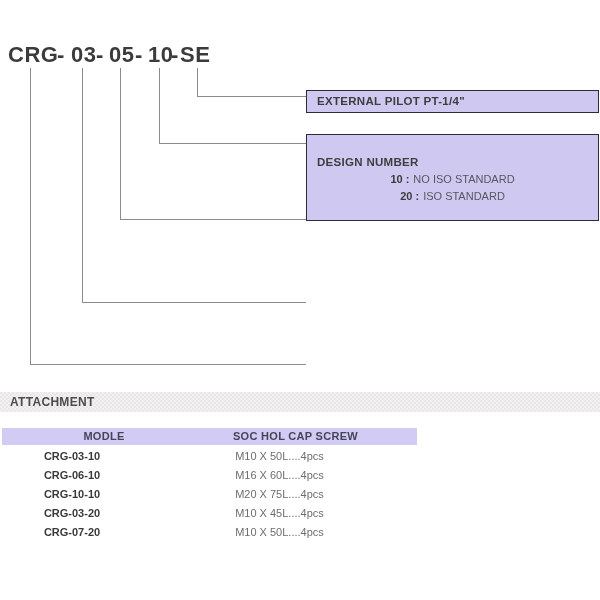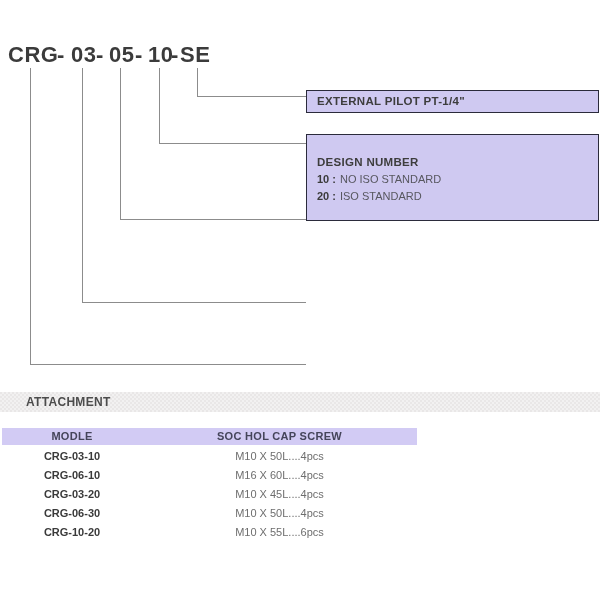--- a/index.html
+++ b/index.html
@@ -18,40 +18,40 @@
   .hline{height:1px;}
   
   .callout{
     position:absolute;left:306px;width:271px;background:#cfc9f1;
     border:1px solid #2b2b3b;color:#3d3d3d;font-size:11px;
     padding:18px 10px;box-sizing:content-box;
   }
   .callout.single{padding:0 10px;}
   .co-title{font-weight:bold;font-size:11.5px;line-height:18px;color:#3d3d3d;letter-spacing:0.3px;}
   .co-title.one{line-height:21px;}
-  .opt-line{line-height:17px;white-space:nowrap;}
+  .opt-line{line-height:17px;white-space:nowrap;text-align:center;}
   .opt-row{line-height:18px;white-space:nowrap;}
   .opt{display:inline-block;margin-right:10px;}
   .opt.w1{width:118px;margin-right:0;}
   .opt b,.opt-line b{color:#3b3b3b;font-size:11px;}
   .val{color:#57575f;margin-left:4px;font-weight:normal;}
   sup{font-size:8.5px;color:#57575f;margin-left:2px;}
   
   .attach-band{
     position:absolute;left:0;top:392px;width:600px;height:20px;
     background:repeating-conic-gradient(#f2f1f1 0% 25%, #e9e7e7 0% 50%) 0 0/4px 4px;
   }
   .attach-band .label{
     font-weight:bold;font-size:12px;color:#4c4c4c;line-height:20px;
-    padding-left:26px;letter-spacing:0.3px;
+    padding-left:10px;letter-spacing:0.3px;
   }
   
   .attach-table{position:absolute;left:2px;top:428px;width:415px;font-size:11px;}
   .t-head{display:flex;height:17px;line-height:17px;background:#d2cbf4;
-    font-weight:bold;color:#45455a;letter-spacing:0.3px;}
+    font-weight:bold;color:#45455a;letter-spacing:0.3px;padding-left:32px;}
   .t-row{display:flex;height:19px;line-height:19px;background:#fff;justify-content:center;}
   .c1{width:140px;text-align:center;}
   .c2{flex:1;text-align:center;}
   .t-row .c1{font-weight:bold;color:#3a3a3a;}
   .t-row .c2{color:#6e6e6e;}
   .t-body{margin-top:2px;}
 </style>
 </head>
 <body>
 
@@ -109,27 +109,27 @@
     <div class="t-body">
       <div class="t-row">
         <div class="c1">CRG-03-10</div>
         <div class="c2">M10 X 50L....4pcs</div>
       </div>
       <div class="t-row">
         <div class="c1">CRG-06-10</div>
         <div class="c2">M16 X 60L....4pcs</div>
       </div>
       <div class="t-row">
+        <div class="c1">CRG-10-10</div>
+        <div class="c2">M20 X 75L....4pcs</div>
+      </div>
+      <div class="t-row">
         <div class="c1">CRG-03-20</div>
         <div class="c2">M10 X 45L....4pcs</div>
       </div>
       <div class="t-row">
-        <div class="c1">CRG-06-30</div>
+        <div class="c1">CRG-07-20</div>
         <div class="c2">M10 X 50L....4pcs</div>
-      </div>
-      <div class="t-row">
-        <div class="c1">CRG-10-20</div>
-        <div class="c2">M10 X 55L....6pcs</div>
       </div>
     </div>
   </div>
 
 </div>
 
 </body></html>

